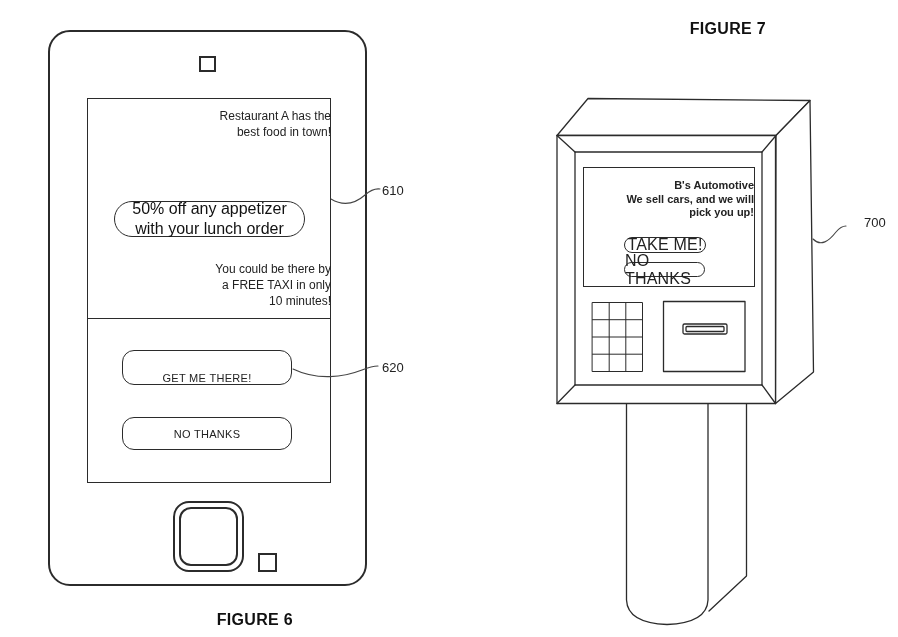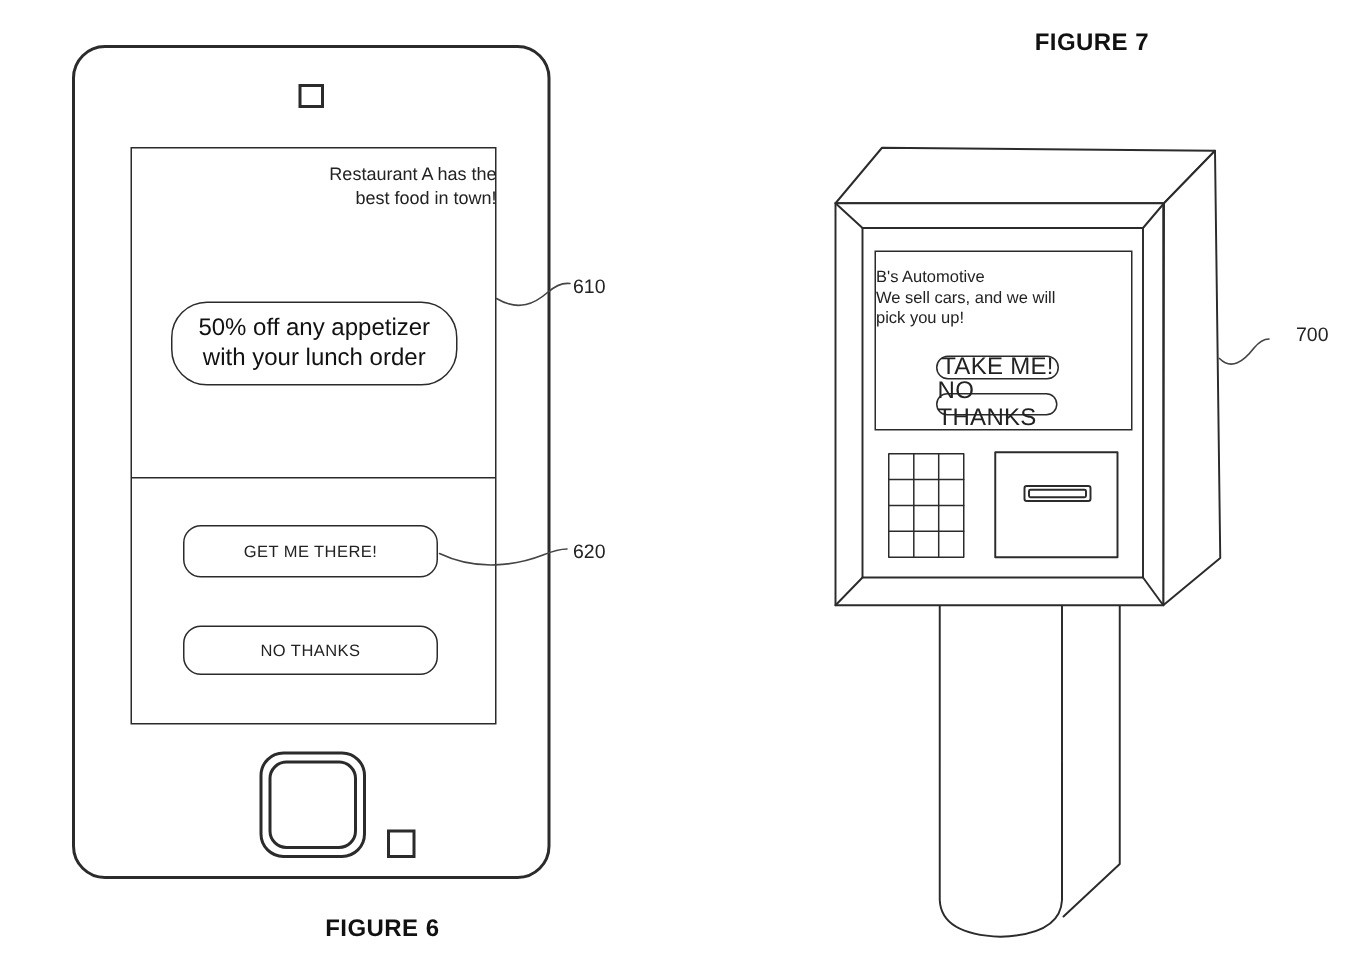--- a/index.html
+++ b/index.html
@@ -8,40 +8,40 @@
     font-family:"Liberation Sans",sans-serif;color:#1a1a1a;overflow:hidden;
   }
   .abs{position:absolute;box-sizing:border-box;}
   
   .phone{left:48px;top:30px;width:319px;height:556px;border:2px solid #2b2b2b;border-radius:22px;}
   .camera{left:199px;top:56px;width:17px;height:16px;border:2px solid #2b2b2b;}
   .screen6{left:87px;top:98px;width:244px;height:385px;border:1.5px solid #2b2b2b;}
   .msg{left:87px;width:244px;text-align:right;font-size:12px;line-height:16px;color:#222;}
   .msg div{white-space:nowrap;}
   .t6-1{top:108px;} .t6-2{top:156px;} .t6-3{top:261px;}
-  .offer{left:114px;top:201px;width:191px;height:56px;border:1.6px solid #2b2b2b;border-radius:24px;
+  .offer{left:114px;top:201px;width:191px;height:36px;border:1.6px solid #2b2b2b;border-radius:24px;
     display:flex;flex-direction:column;align-items:center;justify-content:center;
     font-size:16px;line-height:20px;color:#111;}
   .sep6{left:88px;top:318px;width:242px;height:0;border-top:1.4px solid #2b2b2b;}
   .btn6{left:122px;width:170px;border:1.5px solid #2b2b2b;border-radius:12px;
     display:flex;align-items:center;justify-content:center;font-size:11px;letter-spacing:.3px;color:#222;}
-  .btn-get{top:350px;height:35px;}
+  .btn-get{top:350px;height:35px;align-items:flex-end;}
   .btn-no{top:417px;height:33px;}
   .home-outer{left:173px;top:501px;width:71px;height:71px;border:2px solid #2b2b2b;border-radius:16px;}
   .home-inner{left:179px;top:507px;width:59px;height:59px;border:2px solid #2b2b2b;border-radius:12px;}
   .sq-small{left:258px;top:553px;width:19px;height:19px;border:2px solid #2b2b2b;}
   .figcap{font-weight:bold;font-size:16px;letter-spacing:.3px;text-align:right;color:#111;}
   .cap6{left:123px;top:611px;width:170px;}
   .cap7{left:606px;top:20px;width:160px;}
   
   .ref{font-size:13px;color:#222;}
   .ref610{left:382px;top:183px;} .ref620{left:382px;top:360px;} .ref700{left:864px;top:215px;}
   
   .screen7{left:583px;top:167px;width:172px;height:120px;border:1.4px solid #2b2b2b;background:#fff;}
-  .t7{margin-top:11px;text-align:left;font-size:11px;line-height:13.5px;color:#222;}
+  .t7{margin-top:11px;text-align:right;font-size:11px;line-height:13.5px;color:#222;font-weight:bold;}
   .t7 div{white-space:nowrap;}
   .pill{position:absolute;box-sizing:border-box;border:1.4px solid #2b2b2b;border-radius:10px;
     display:flex;align-items:center;justify-content:center;font-size:16px;letter-spacing:.2px;color:#222;background:#fff;}
   .pill-take{left:40px;top:69px;width:82px;height:16px;}
   .pill-no{left:40px;top:94px;width:81px;height:15px;}
   svg.lineart{position:absolute;left:0;top:0;pointer-events:none;}
 </style>
 </head>
 <body>
 
@@ -55,20 +55,25 @@
     <div>Restaurant A has the</div>
     <div>best food in town!</div>
   </div>
 
 
   <div class="abs offer">
     <div>50% off any appetizer</div>
     <div>with your lunch order</div>
   </div>
 
+  <div class="abs msg t6-3">
+    <div>You could be there by</div>
+    <div>a FREE TAXI in only</div>
+    <div>10 minutes!</div>
+  </div>
 
   <div class="abs sep6"></div>
 
   <div class="abs btn6 btn-get">
     <span>GET ME THERE!</span>
   </div>
   <div class="abs btn6 btn-no">
     <span>NO THANKS</span>
   </div>
 

